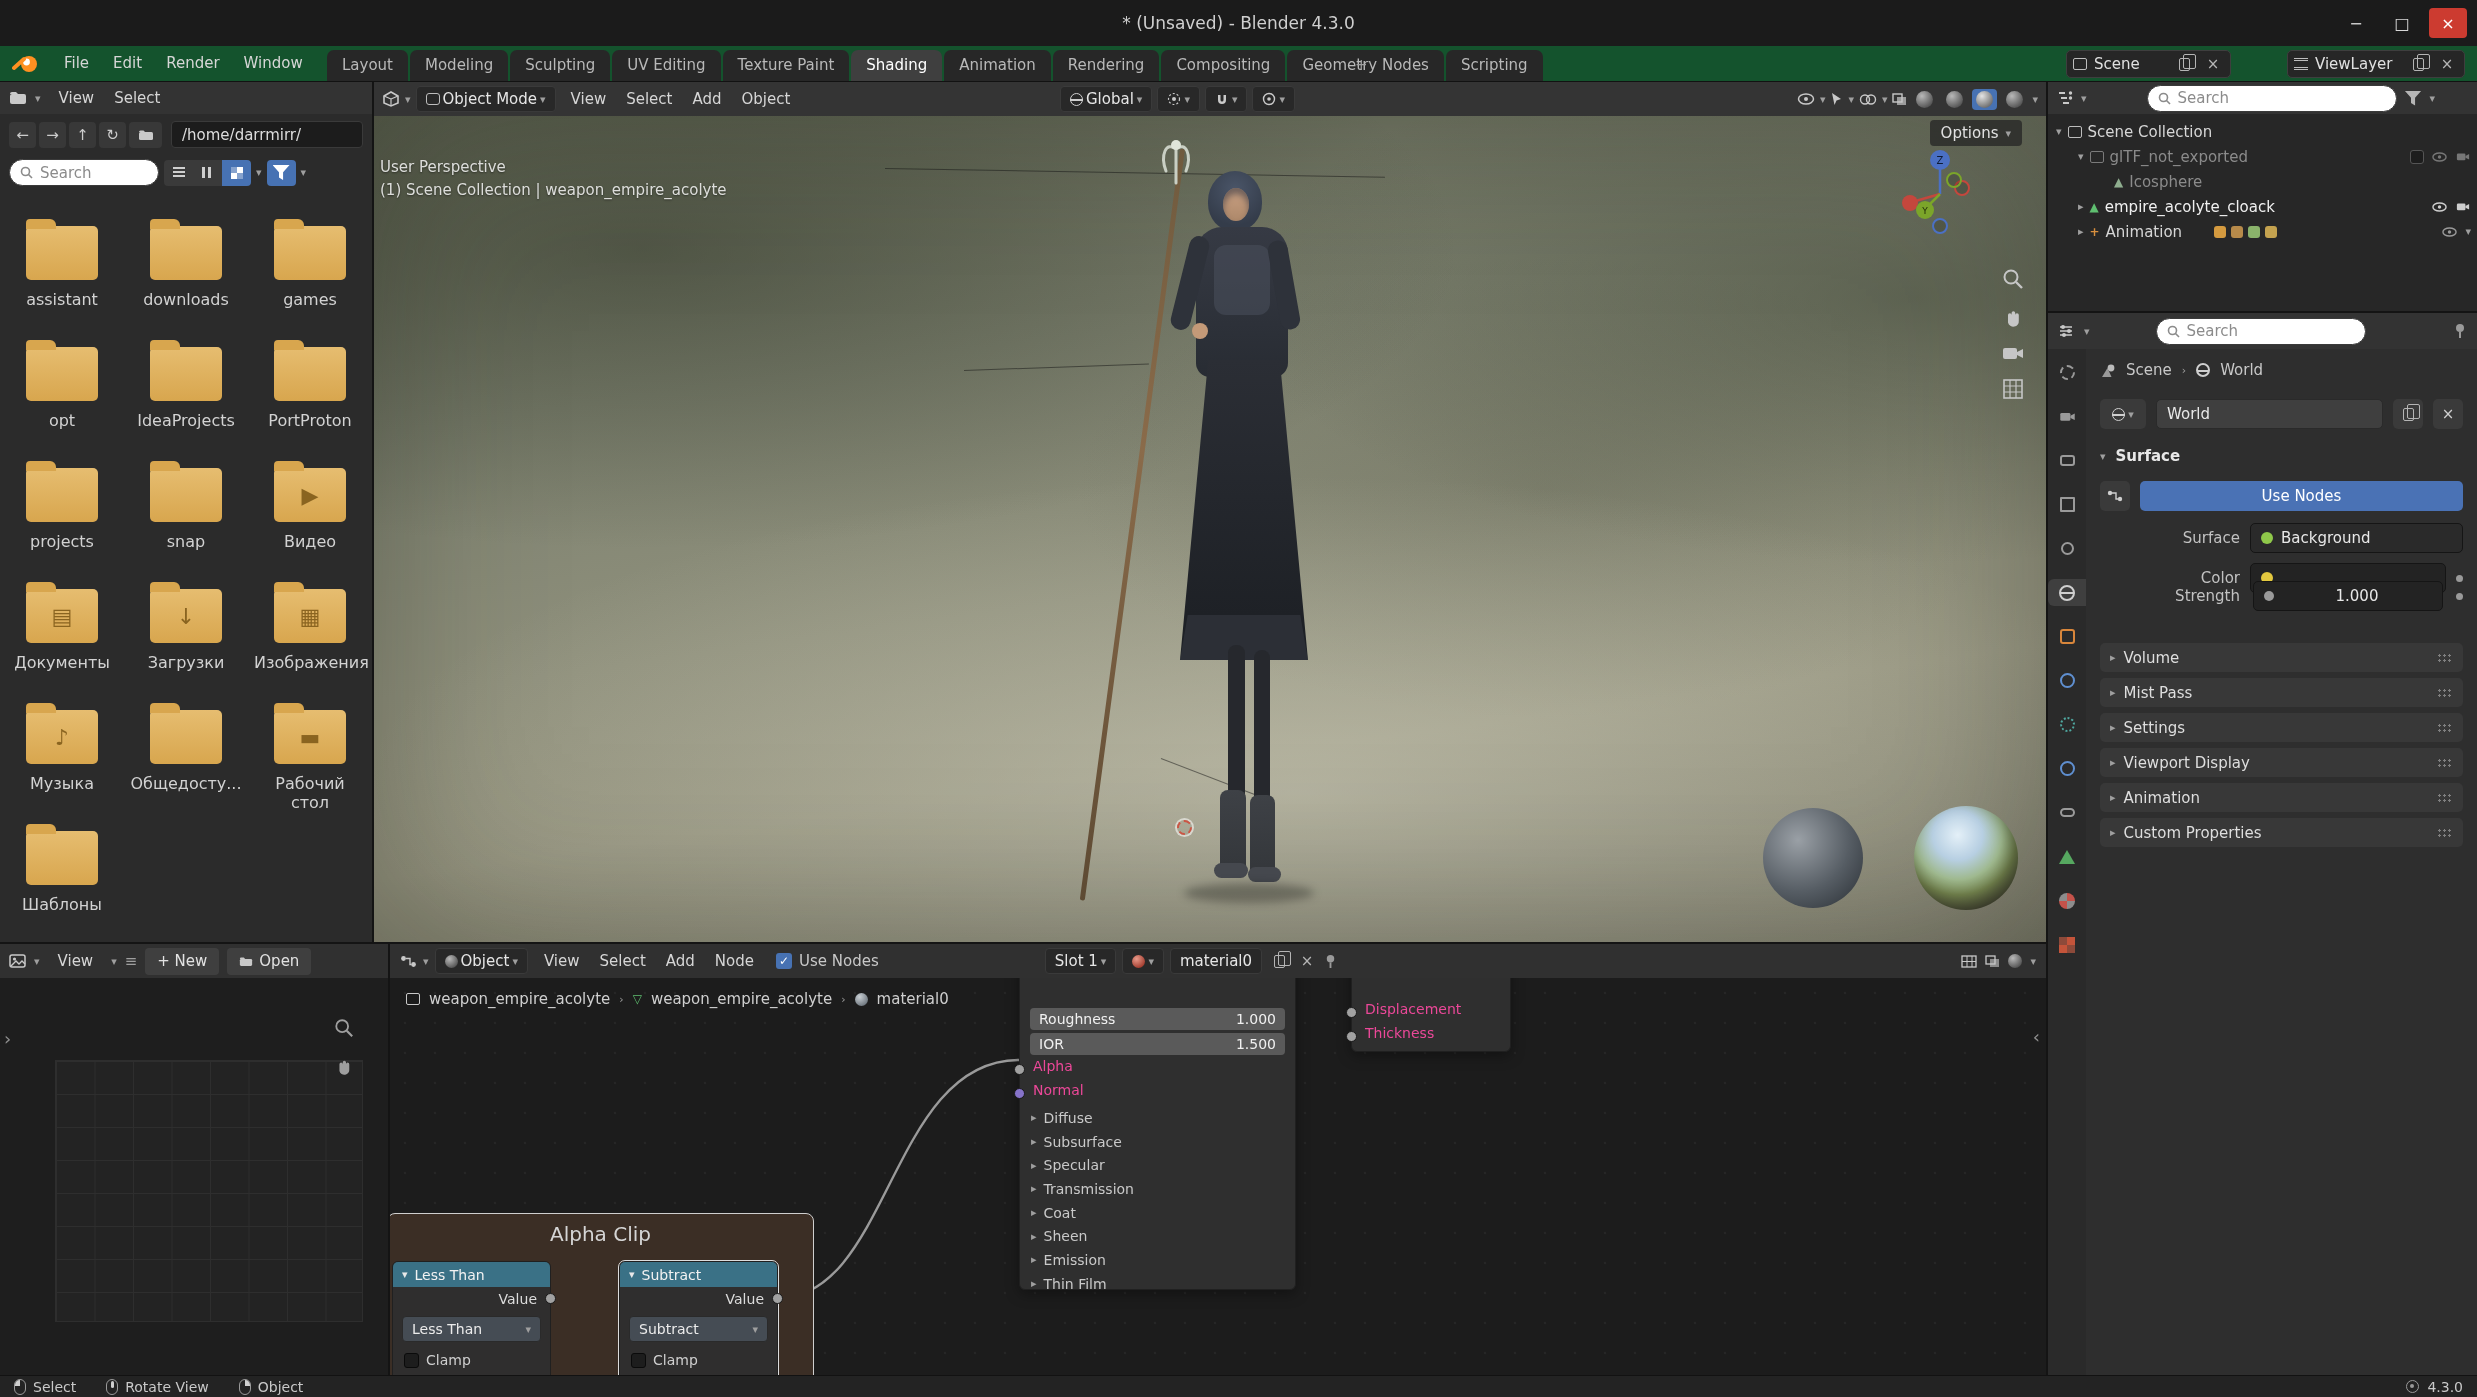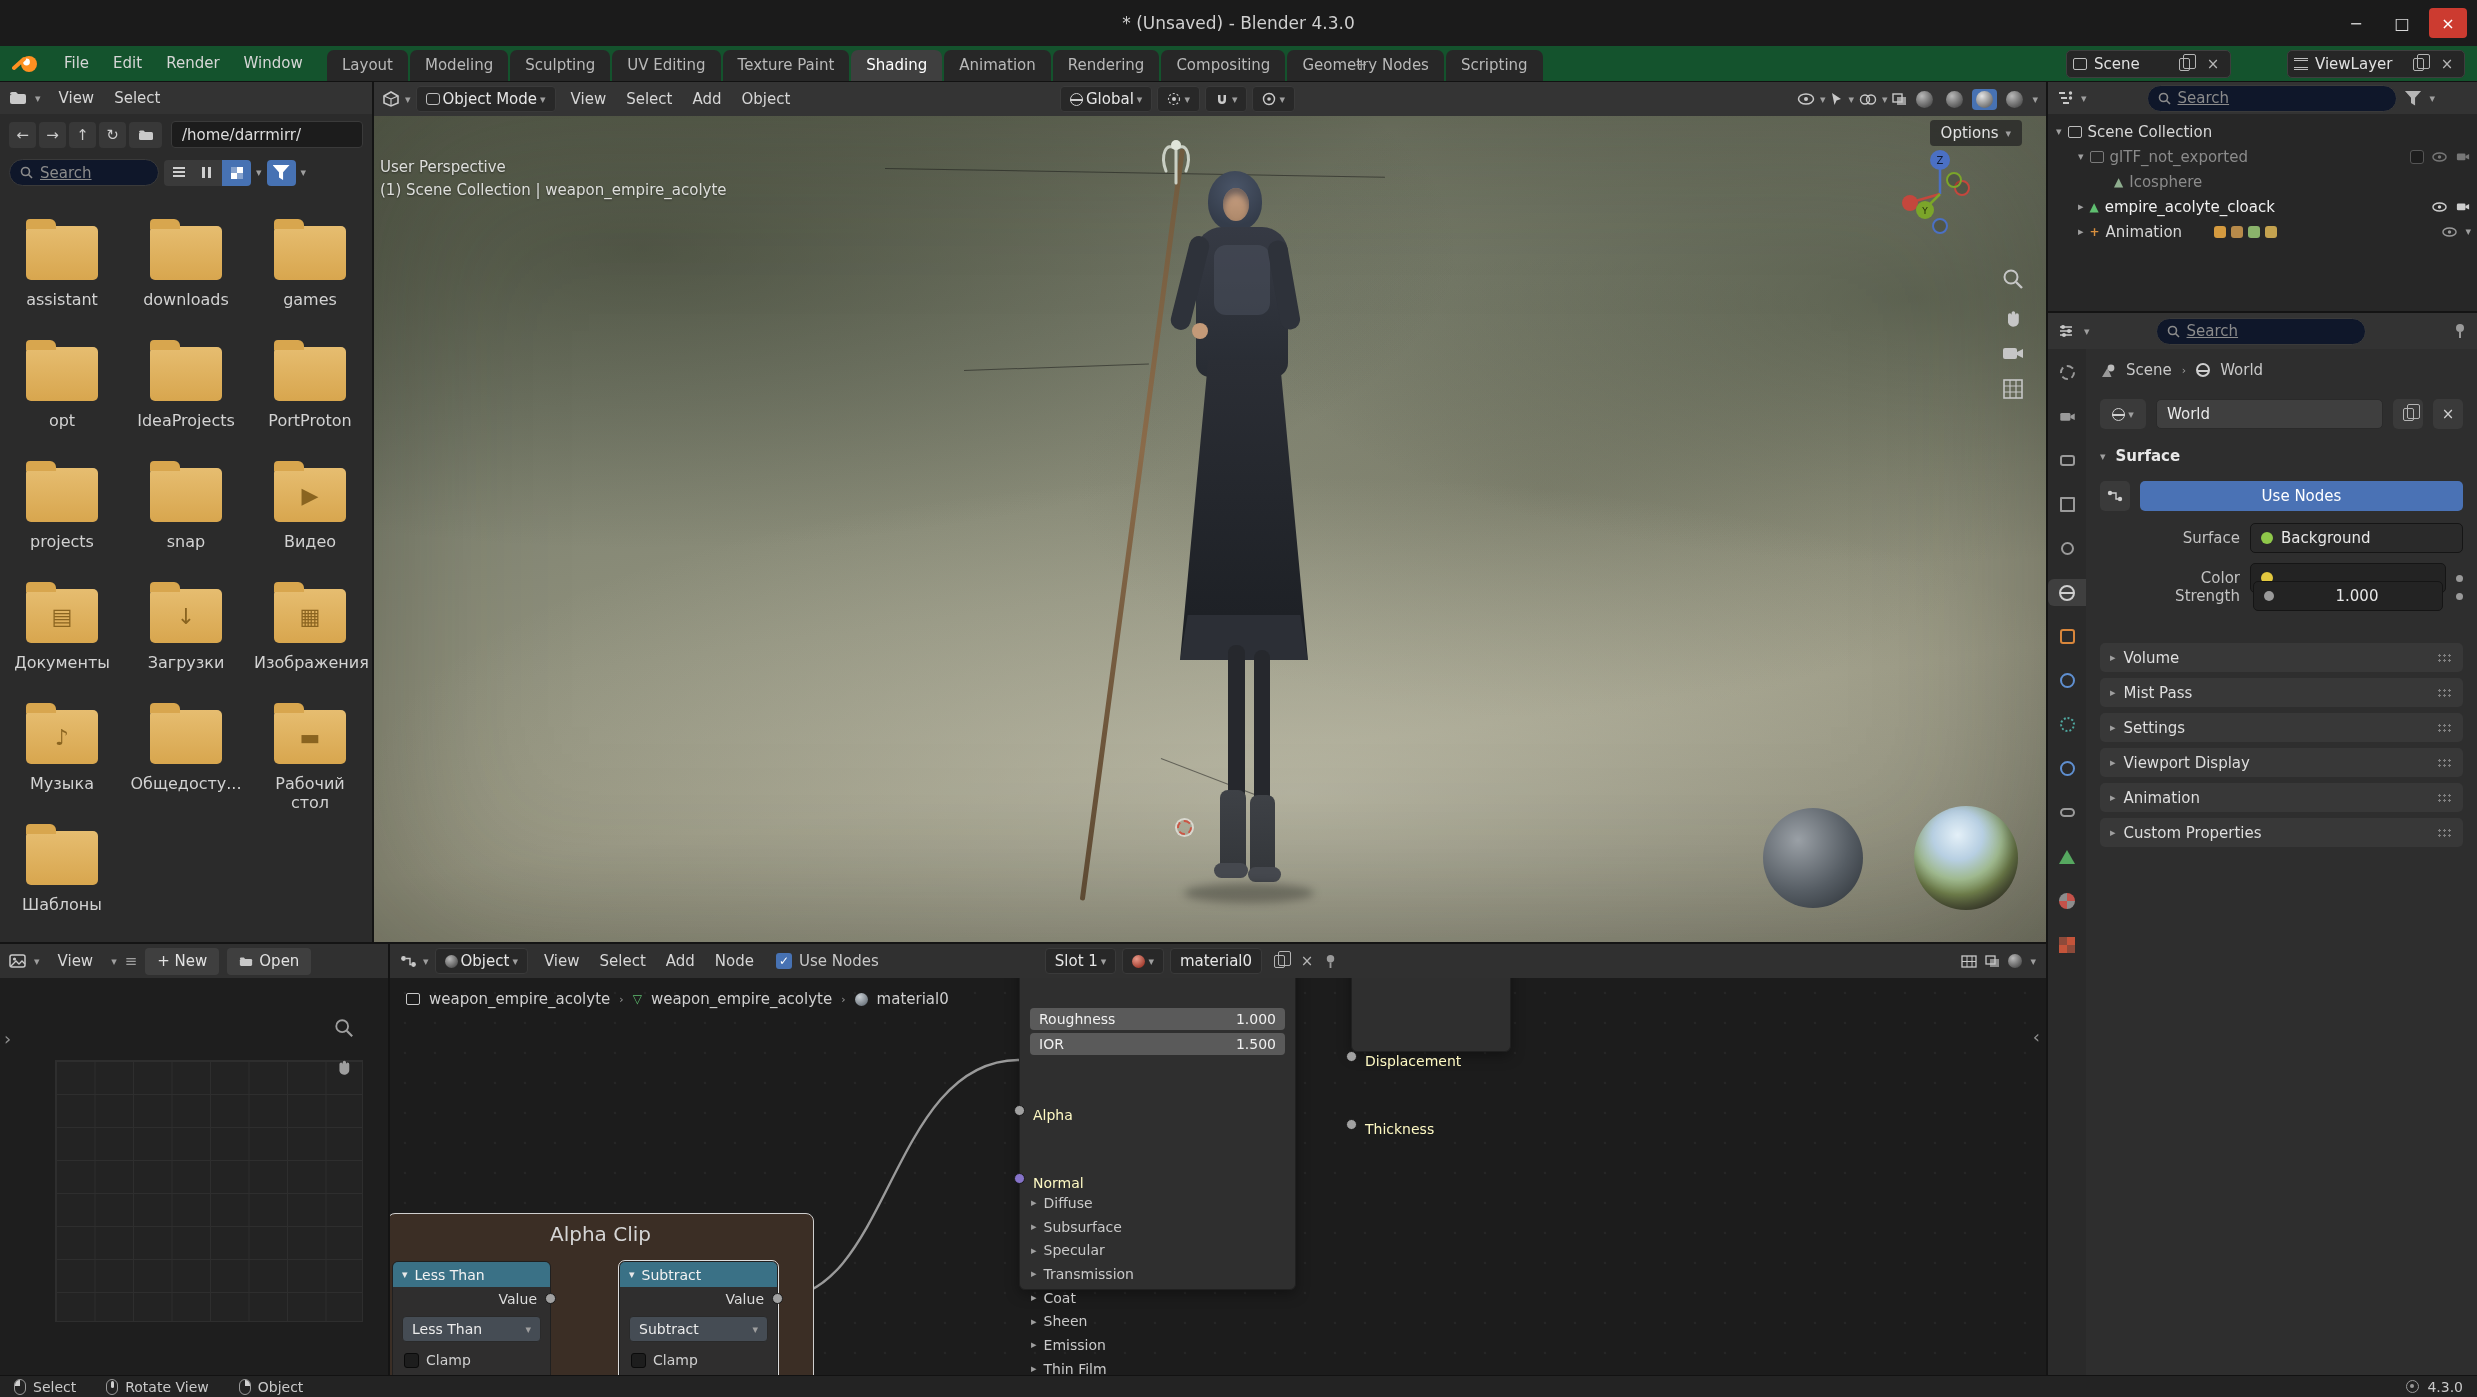--- a/index.html
+++ b/index.html
@@ -29,21 +29,21 @@
   .pill-btn { width:22px; height:22px; display:flex; align-items:center; justify-content:center; color:#b5b5b5; border-radius:3px; }
   .icon-copy { position:relative; width:11px; height:13px; border:1.5px solid #b5b5b5; border-radius:2px; }
   .icon-copy::after { content:""; position:absolute; left:3px; top:-5px; width:11px; height:13px; border:1.5px solid #b5b5b5; border-radius:2px; }
   .mini-box { width:14px; height:12px; border:1.5px solid #bdbdbd; border-radius:2px; }
   .mini-layers { width:14px; height:12px; border-bottom:3px double #bdbdbd; border-top:3px double #bdbdbd; }
 
   
   .ed-header { display:flex; align-items:center; gap:8px; padding:0 9px; background:#333333; }
   .hmenu { padding:4px 10px; color:#d6d6d6; border-radius:4px; white-space:nowrap; }
   .pill { height:26px; background:#282828; border:1px solid #3a3a3a; border-radius:4px; display:flex; align-items:center; gap:3px; padding:0 9px; color:#e6e6e6; white-space:nowrap; }
-  .search-pill { height:27px; background:#0f172a; border:1px solid #3a3a3a; border-radius:14px; display:flex; align-items:center; gap:7px; padding:0 10px; color:#8b8b8b;text-decoration:underline; }
+  .search-pill { height:27px; background:#ffffff; border:1px solid #3a3a3a; border-radius:14px; display:flex; align-items:center; gap:7px; padding:0 10px; color:#8b8b8b; }
   .btn { height:27px; background:#3f3f3f; border-radius:4px; display:flex; align-items:center; gap:6px; padding:0 12px; color:#e2e2e2; white-space:nowrap; }
   .chk { width:16px; height:16px; background:#4772b3; border-radius:3px; color:#fff; font-size:12px; display:flex; align-items:center; justify-content:center; }
   .chk.off { background:#1d1d1d; border:1px solid #090909; color:transparent; }
   .funnel { width:17px; height:15px; background:#6193d1; clip-path:polygon(0 0,100% 0,62% 48%,62% 100%,38% 84%,38% 48%); }
   .funnel.gray { background:#b5b5b5; }
   .kf { width:7px; height:7px; border-radius:50%; background:#9a9a9a; }
   svg.ic { display:block; }
 
   
   .filebrowser { position:absolute; left:0; top:82px; width:374px; height:860px; background:#2b2b2b; border-right:2px solid #141414; }
@@ -160,21 +160,21 @@
   .edge-chev { position:absolute; color:#8f8f8f; font-size:18px; }
 
   
   .shader { position:absolute; left:390px; top:942px; width:1656px; height:433px; background:#1c1c1c; border-top:2px solid #141414; }
   .sh-header { height:34px; background:#303030; display:flex; align-items:center; gap:6px; padding:0 10px; }
   .sh-body { position:absolute; left:0; top:34px; right:0; bottom:0; overflow:hidden;
     background-color:#1c1c1c; background-image:radial-gradient(#262626 1.4px, transparent 1.6px); background-size:30px 30px; }
   .crumbs { position:absolute; left:16px; top:12px; display:flex; align-items:center; gap:9px; color:#cfcfcf; z-index:5; }
   .node { position:absolute; background:rgba(48,48,48,.96); border:1px solid #202020; border-radius:6px; box-shadow:0 4px 14px rgba(0,0,0,.35); z-index:3; }
   .n-fld { margin:3px 10px; height:22px; background:#5a5a5a; border-radius:4px; display:flex; justify-content:space-between; align-items:center; padding:0 9px; font-size:14px; color:#f0f0f0; }
-  .n-sock, .n-in { height:24px; display:flex; align-items:flex-end; padding:0 13px; font-size:14px; color:#fef9c3; position:relative;margin-top:44px; }
+  .n-sock, .n-in { height:24px; display:flex; align-items:flex-start; padding:0 13px; font-size:14px; color:#ec4899; position:relative; }
   .n-out { height:24px; display:flex; align-items:center; justify-content:flex-end; padding:0 13px; font-size:14px; color:#dcdcdc; position:relative; }
   .n-col { height:23.7px; display:flex; align-items:center; gap:7px; padding:0 11px; color:#c9c9c9; font-size:14px; }
   .dot { position:absolute; width:11px; height:11px; border-radius:50%; border:1px solid #1a1a1a; background:#a1a1a1; top:50%; margin-top:-6px; }
   .dot.l { left:-6px; } .dot.r { right:-6px; }
   .dot.purple { background:#8673c9; }
   .node-math { position:absolute; width:159px; background:rgba(46,46,46,.97); border:1px solid #202020; border-radius:6px 6px 0 0; z-index:3; }
   .nm-header { height:25px; background:#3a7186; border-radius:5px 5px 0 0; display:flex; align-items:center; gap:7px; padding:0 9px; color:#f2f2f2; font-size:14px; }
   .n-dd { margin:5px 9px; height:26px; background:#454c54; border:1px solid #2a2a2a; border-radius:4px; display:flex; align-items:center; justify-content:space-between; padding:0 9px; color:#ebebeb; font-size:14px; }
   .n-chk { display:flex; align-items:center; gap:7px; padding:5px 11px; color:#cfcfcf; font-size:14px; }
   .n-chkbox { width:15px; height:15px; background:#1d1d1d; border:1px solid #0a0a0a; border-radius:3px; }

